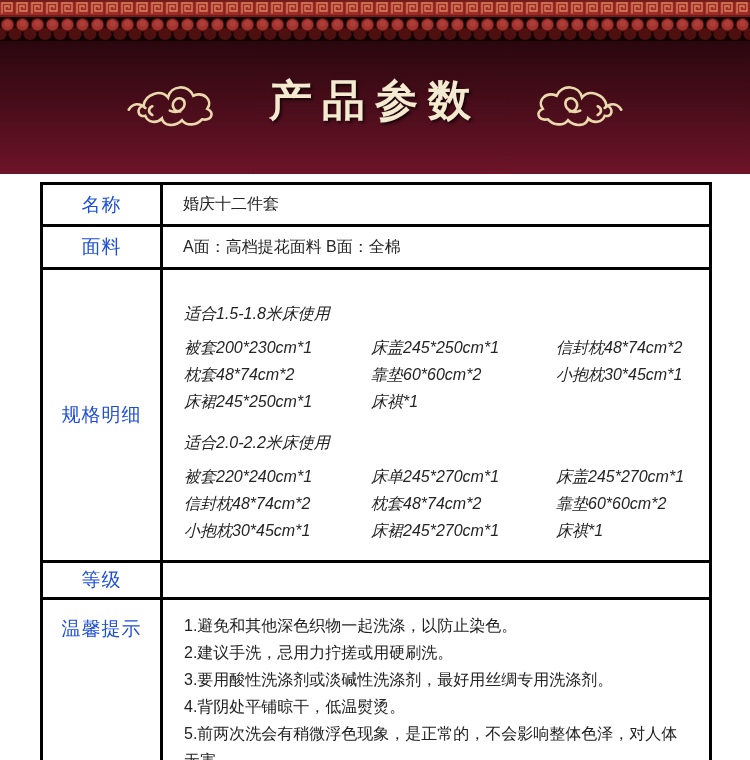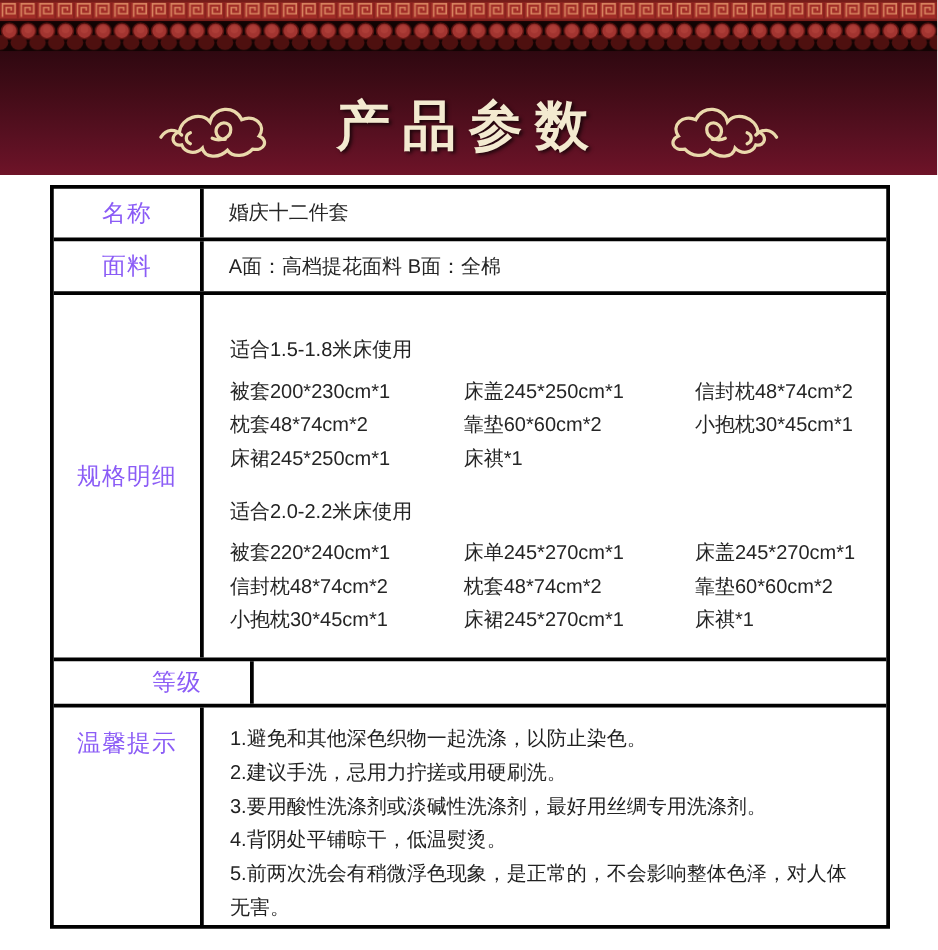--- a/index.html
+++ b/index.html
@@ -7,21 +7,21 @@
   body {
     width: 750px; height: 760px;
     background: #ffffff;
     font-family: "Liberation Sans", sans-serif;
     -webkit-font-smoothing: antialiased;
   }
   .page { width: 750px; height: 760px; background: #fff; overflow: hidden; }
 
   
   .banner {
-    width: 750px; height: 140px;
+    width: 750px; height: 174px;
     background: linear-gradient(180deg, #150304 0%, #2e0810 28%, #440c18 55%, #581021 78%, #6e1328 100%);
     position: relative;
   }
   .banner svg.band { display: block; }
   .title-row {
     height: 119px;
     display: flex; align-items: center; justify-content: center;
     gap: 46px;
   }
   .banner-title {
@@ -41,38 +41,38 @@
     width: 672px;
     margin: 8px 38px 0 40px;
     border: 3px solid #010101;
     background: #fff;
   }
   .p-row { display: grid; grid-template-columns: 120px 1fr; }
   .p-row + .p-row { border-top: 3px solid #010101; }
   .p-label {
     border-right: 3px solid #010101;
     display: flex; align-items: center; justify-content: center;
-    font-size: 19px; color: #8b5cf6;
+    font-size: 19px; color: #1d4ed8;
     letter-spacing: 1px;
     text-align: center;
   }
   .p-label.top { align-items: flex-start; padding-top: 16px; }
   .p-value {
     display: flex; align-items: center;
     padding-left: 20px;
     font-size: 16px; color: #252525;
   }
   .row-name  { min-height: 39px; }
   .row-fabric{ min-height: 43px; }
   .row-specs { min-height: 293px; }
-  .row-grade { min-height: 37px; padding-left: 40px; }
+  .row-grade { min-height: 37px; }
   .row-tips  { min-height: 147px; }
 
   
-  .spec-cell { padding: 34px 2px 0 21px; }
+  .spec-cell { padding: 34px 2px 0 21px; font-style: italic; }
   .spec-group + .spec-group { margin-top: 21px; }
   .spec-title { font-size: 16px; color: #222; margin: 0 0 13px 0; }
   .spec-grid {
     display: grid;
     grid-template-columns: 187px 185px 1fr;
     row-gap: 7px;
     font-size: 16px; color: #252525;
     line-height: 20px;
   }
 

